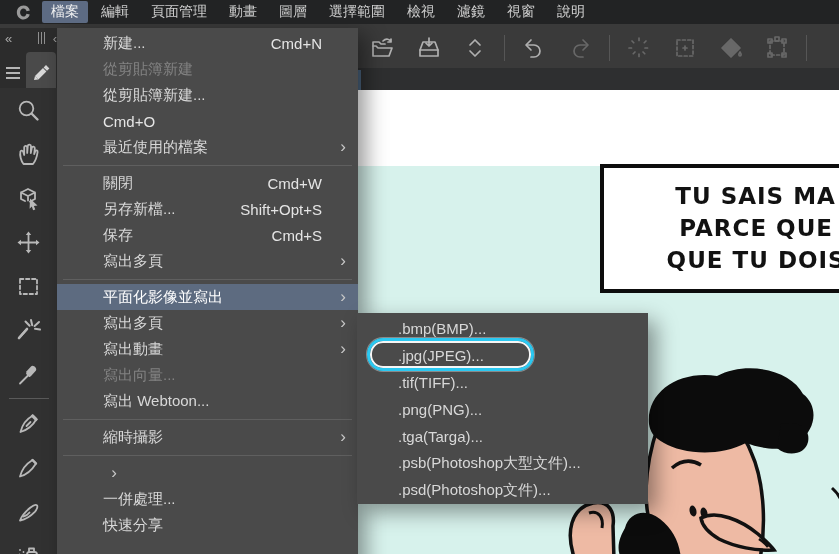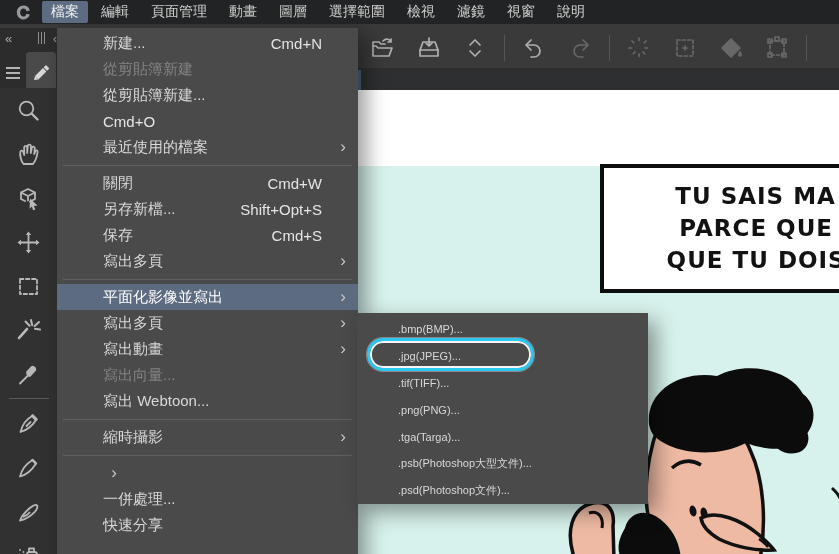--- a/index.html
+++ b/index.html
@@ -59,21 +59,21 @@
   .mrow .mlabel{flex:1;}
   .mrow .mshort{margin-right:24px;color:#e5e5e5;}
   .mrow .marrow{width:14px;text-align:right;font-size:17px;color:#c8c8c8;}
   .mrow.dis .mlabel,.mrow.dis .mshort{color:#828282;}
   .mrow.hl{background:#5d6b80;color:#ffffff;}
   .msep{height:10px;display:flex;align-items:center;padding:0 6px;}
   .msep div{height:1px;background:#5f5f5f;width:100%;}
 
   
   .submenu{position:absolute;top:313px;left:357px;width:291px;height:191px;background:#4a4a4a;z-index:70;
-           box-shadow:8px 8px 20px rgba(0,0,0,0.40);color:#d8d8d8;font-size:11px;padding-top:2px;box-sizing:border-box;}
+           box-shadow:8px 8px 20px rgba(0,0,0,0.40);color:#d8d8d8;font-size:15px;padding-top:2px;box-sizing:border-box;}
   .srow{height:27px;display:flex;align-items:center;padding-left:41px;white-space:nowrap;}
   .annotation-ring{position:absolute;left:10px;top:25px;width:167px;height:33px;border:3px solid #2bc8f1;
            border-radius:16px;box-sizing:border-box;box-shadow:inset 0 0 0 2px rgba(255,255,255,0.95),0 0 0 1px rgba(255,255,255,0.35);
            pointer-events:none;}
 </style>
 </head>
 <body>
 
 <div id="app">
 

